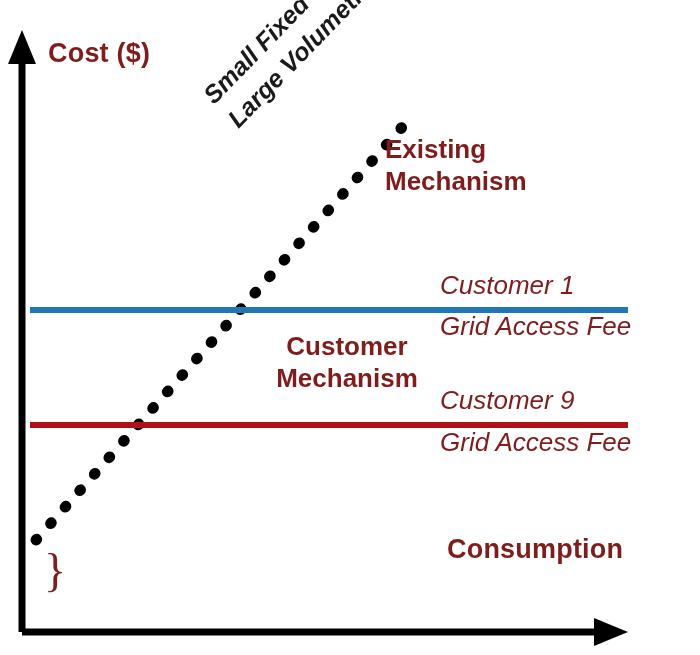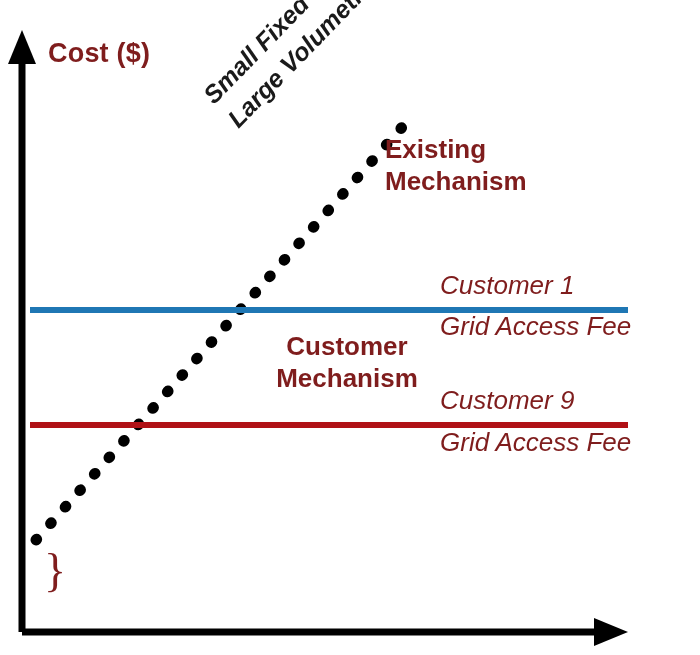--- a/index.html
+++ b/index.html
@@ -122,21 +122,21 @@
 
     <line x1="36" y1="540" x2="412" y2="116" stroke="#000000" stroke-width="11" stroke-linecap="round" stroke-dasharray="1 21"></line>
 
     <line x1="30" y1="310" x2="628" y2="310" stroke="#1f77b4" stroke-width="6"></line>
 
     <line x1="30" y1="425" x2="628" y2="425" stroke="#b01116" stroke-width="6"></line>
   </svg>
 
   <div class="lbl axis-title ylabel">Cost ($)</div>
 
-  <div class="lbl axis-title xlabel"><br></div>
+  <div class="lbl axis-title xlabel"><span>Consumption</span><br></div>
 
   <div class="rot-wrap">
     <div class="rot"><span>Small Fixed +</span><br><span>Large Volumetric</span></div>
   </div>
 
   <div class="lbl exist"><span>Existing</span><br><span>Mechanism</span></div>
 
   <div class="lbl ital cust1-a">Customer 1</div>
   <div class="lbl ital cust1-b">Grid Access Fee</div>
 

